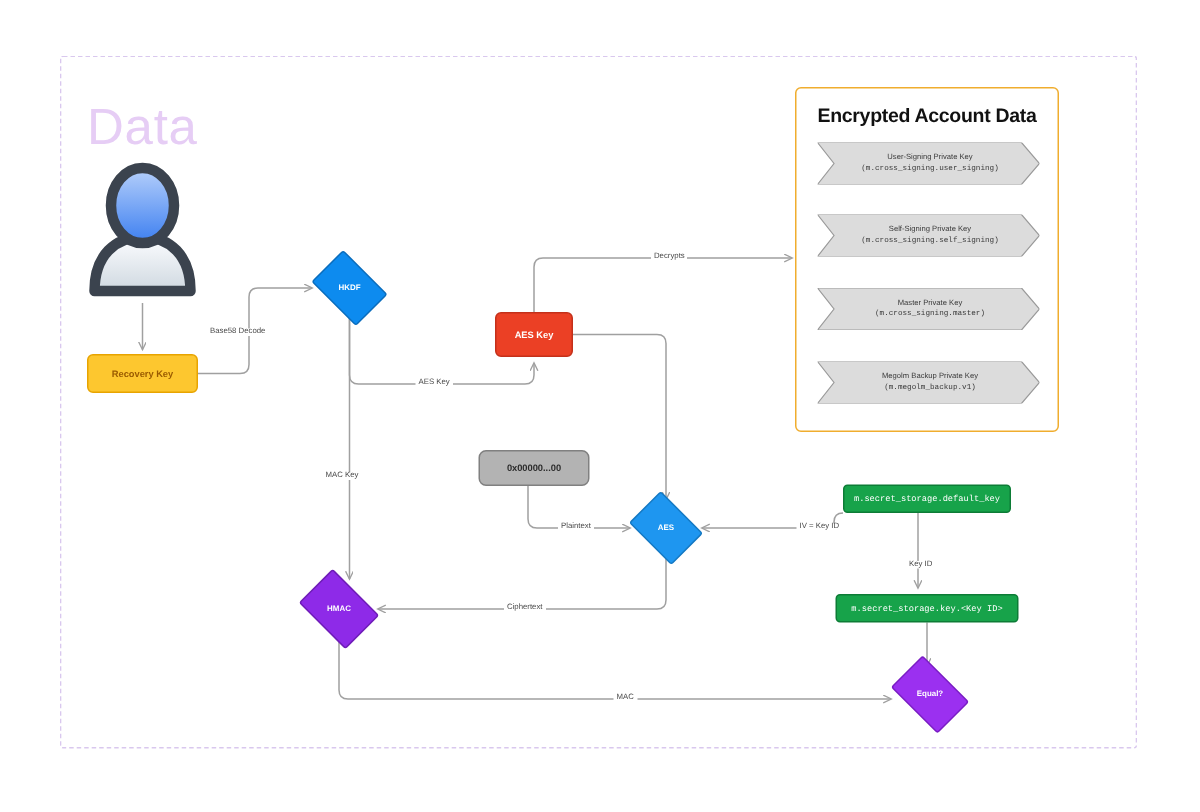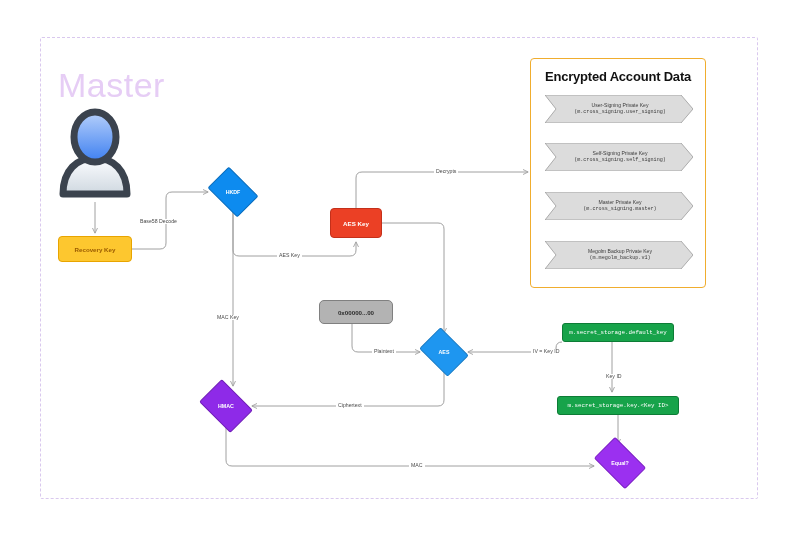--- a/index.html
+++ b/index.html
@@ -211,21 +211,21 @@
       <path d="M612,342 L612,392"></path>
 
       <path d="M444,367 L444,400 Q444,406 438,406 L252,406"></path>
 
       <path d="M226,422 L226,460 Q226,466 232,466 L594,466"></path>
 
       <path d="M618,415 L618,444"></path>
     </g>
   </svg>
 
-  <div class="node alice-title">Master</div>
+  <div class="node alice-title">Data</div>
 
   <div class="node avatar">
     <svg width="80" height="96" viewBox="0 0 80 96">
       <defs>
         <linearGradient id="headg" x1="0" y1="0" x2="0" y2="1">
           <stop offset="0%" stop-color="#b6d0fb"></stop>
           <stop offset="100%" stop-color="#3d7ff0"></stop>
         </linearGradient>
         <linearGradient id="bodyg" x1="0" y1="0" x2="0" y2="1">
           <stop offset="0%" stop-color="#fcfdff"></stop>

